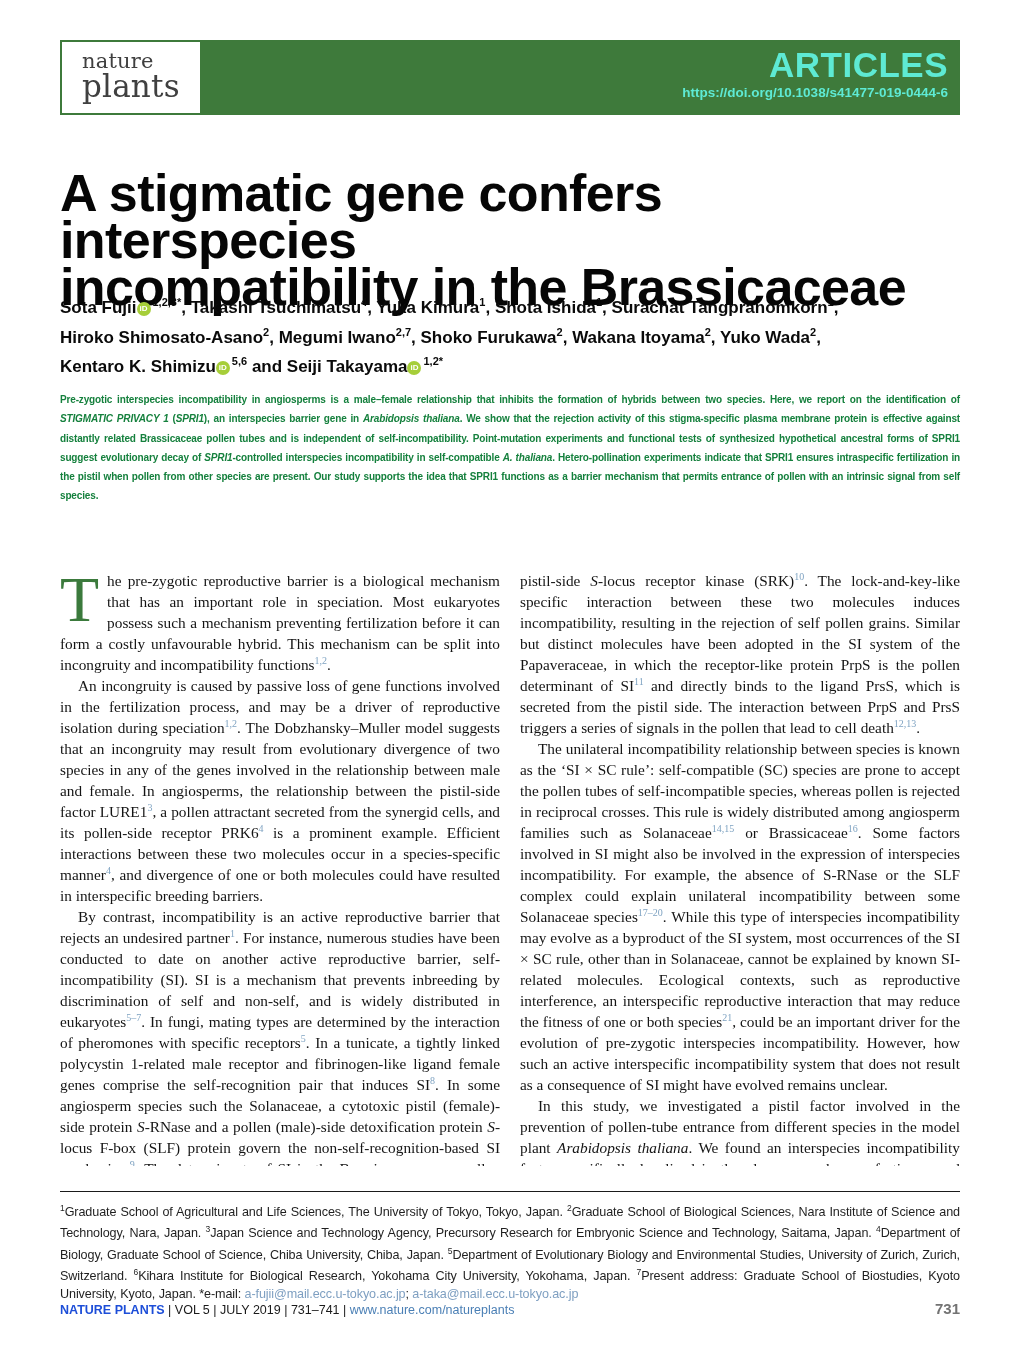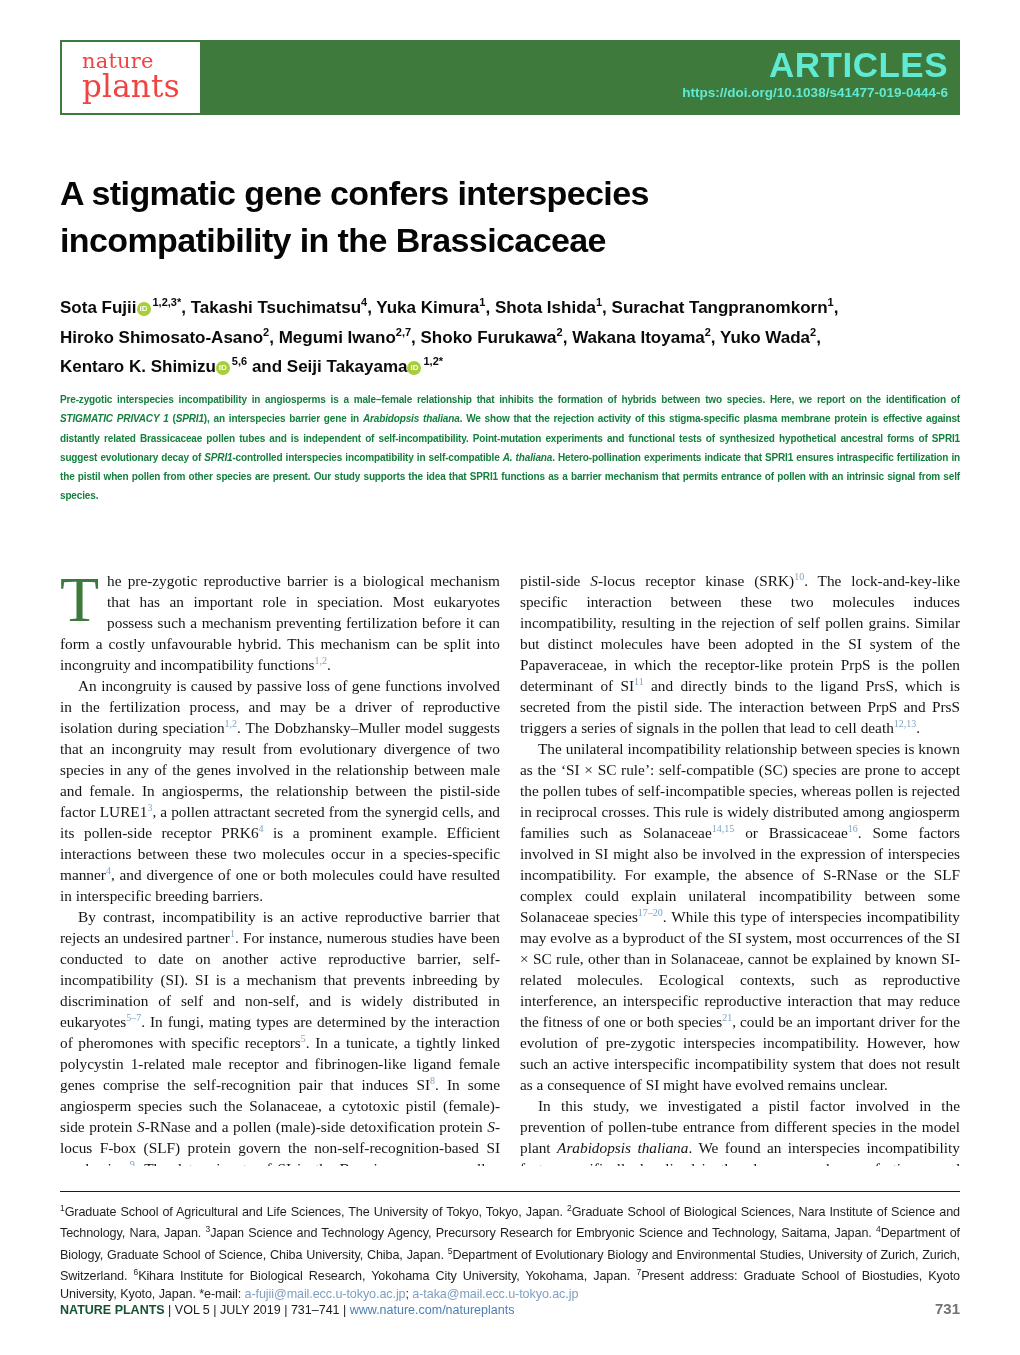--- a/index.html
+++ b/index.html
@@ -2,30 +2,30 @@
 <html><head>
 <meta charset="utf-8">
 <style>
   html,body{margin:0;padding:0;background:#fff;}
   .page{position:relative;width:1020px;height:1355px;background:#fff;overflow:hidden;
         font-family:"Liberation Sans",sans-serif;color:#111;}
 
   
   .banner{position:absolute;left:60px;top:40px;width:900px;height:75px;background:#3e7a3b;}
   .logo-box{position:absolute;left:2px;top:2px;bottom:2px;width:138px;background:#fff;}
-  .logo-inner{padding:9px 8px 0 20px;font-family:"DejaVu Serif","Liberation Serif",serif;color:#ef4444;}
+  .logo-inner{padding:9px 8px 0 20px;font-family:"DejaVu Serif","Liberation Serif",serif;color:#404040;}
   .logo-l1{font-size:21px;line-height:21px;letter-spacing:0.2px;}
   .logo-l2{font-size:31px;line-height:29px;letter-spacing:0.2px;}
   .banner-right{position:absolute;right:12px;top:6px;text-align:right;color:#5eead4;}
   .article-type{font-size:35px;line-height:38px;font-weight:bold;letter-spacing:0.5px;}
   .doi{font-size:13.5px;line-height:18px;font-weight:bold;text-align:right;}
 
   
   .title{position:absolute;left:60px;top:170px;width:900px;font-weight:bold;color:#060606;
-         font-size:34px;line-height:47px;letter-spacing:-0.6px;}
+         font-size:52px;line-height:47px;letter-spacing:-0.6px;}
   .authors{position:absolute;left:60px;top:290px;width:900px;font-weight:bold;color:#0a0a0a;
            font-size:17px;line-height:25px;}
   .authors sup{font-size:11px;color:#0a0a0a;}
   .orcid{display:inline-block;width:14px;height:14px;border-radius:50%;background:#a6ce39;
          color:#fff;font-size:8px;font-weight:bold;text-align:center;line-height:14px;
          vertical-align:2px;margin:0 2px 0 0;}
 
   
   .abstract{position:absolute;left:60px;top:390px;width:900px;font-weight:bold;color:#15803d;
             font-size:10px;line-height:19.3px;text-align:justify;letter-spacing:-0.15px;}
@@ -47,21 +47,21 @@
   
   .fn-rule{position:absolute;left:60px;top:1191px;width:900px;height:1px;background:#1a1a1a;}
   .affil{position:absolute;left:60px;top:1200px;width:900px;font-size:12.6px;line-height:17.3px;
          text-align:justify;color:#1f1f1f;letter-spacing:-0.1px;}
   .affil sup{font-size:8.5px;color:#1f1f1f;}
   .link{color:#7e9fc1;}
 
   
   .footer{position:absolute;left:60px;top:1300px;width:900px;display:flex;
           justify-content:space-between;align-items:baseline;font-size:12.5px;}
-  .footer .brand{color:#14532d;font-weight:bold;}
+  .footer .brand{color:#1d4ed8;font-weight:bold;}
   .footer .link{color:#4a7fb5;}
   .footer-left{color:#1a1a1a;}
   .page-num{font-weight:bold;font-size:15px;color:#737373;}
 </style>
 </head>
 <body>
 
 <div class="page">
 
   <div class="banner">

